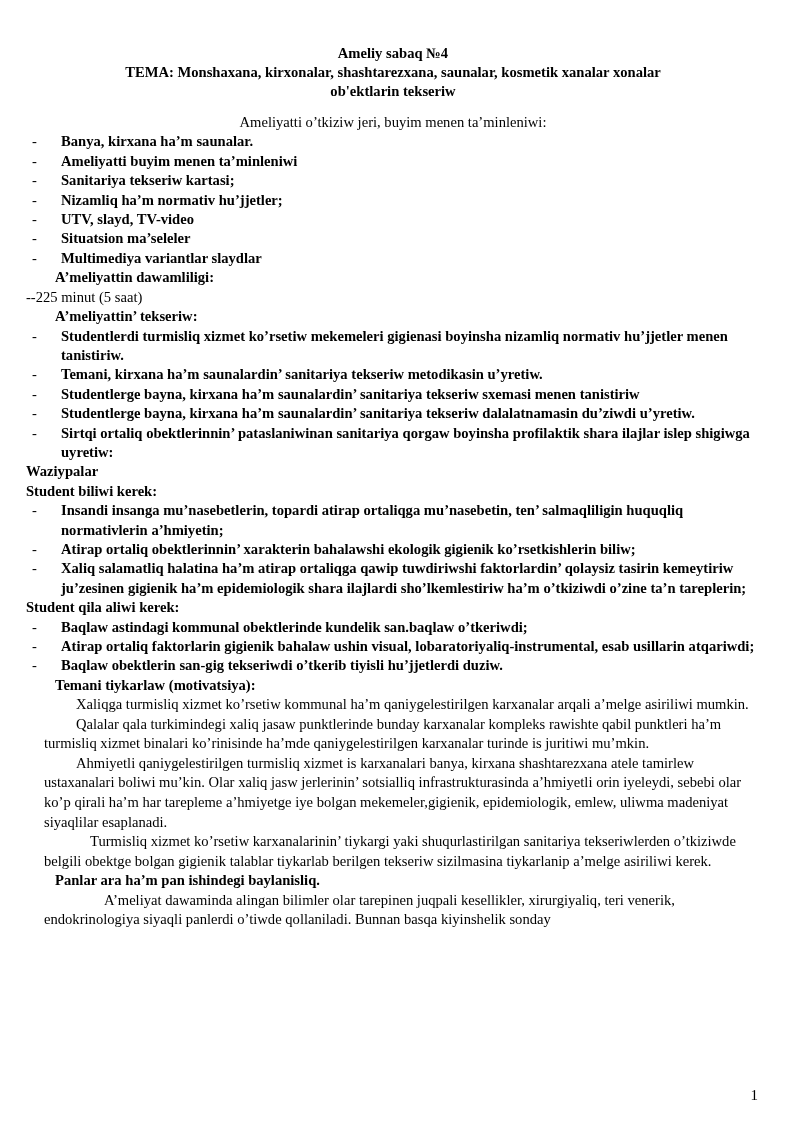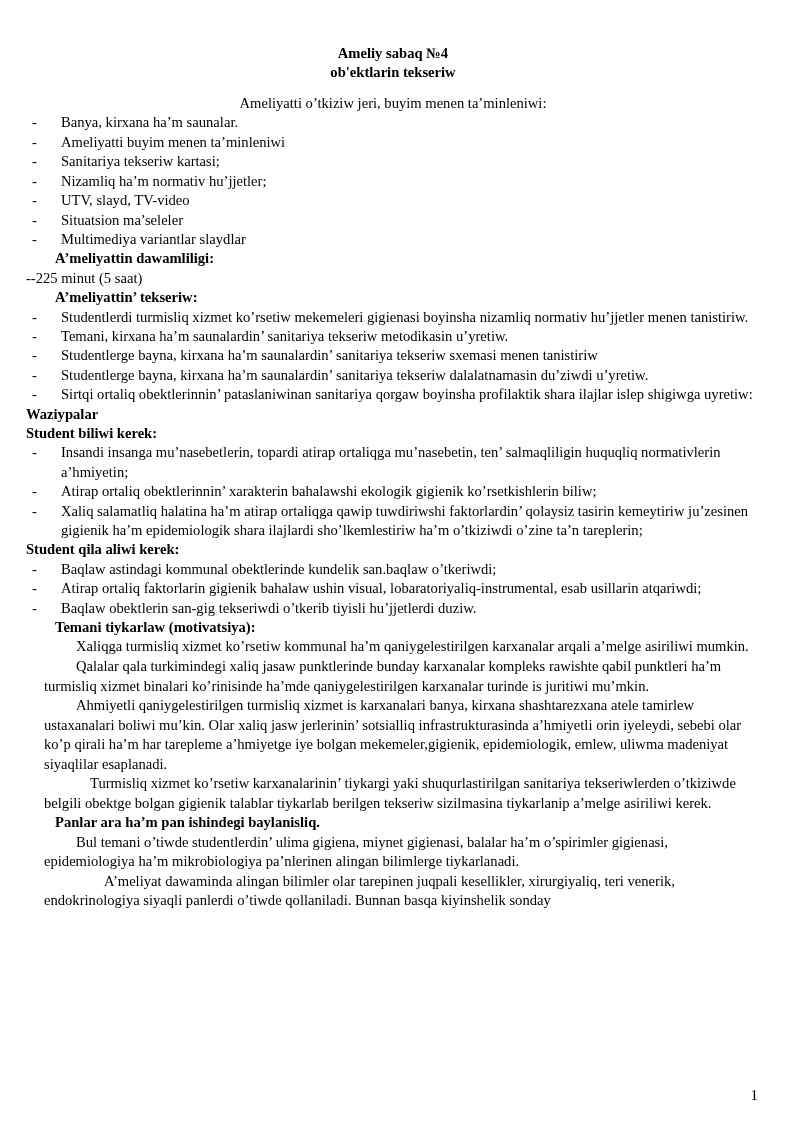--- a/index.html
+++ b/index.html
@@ -54,21 +54,21 @@
     position: relative;
     padding-left: 35px;
     margin: 0;
     line-height: 1.33;
   }
   .blist li .dash {
     position: absolute;
     left: 6px;
     top: 0;
   }
-  .blist li .btxt { display: inline; }
+  .blist li .btxt { display: inline; font-weight: bold; }
 
   
   .bold-indent {
     font-weight: bold;
     padding-left: 29px;
     line-height: 1.33;
   }
   .bold-flush {
     font-weight: bold;
     padding-left: 0;
@@ -95,20 +95,21 @@
     line-height: 1;
   }
 </style>
 </head>
 <body>
 
 <div class="page">
   <div class="doc">
 
     <div class="title-line">Ameliy sabaq №4</div>
+    <div class="title-line l2">TEMA: Monshaxana, kirxonalar,  shashtarezxana, saunalar, kosmetik xanalar xonalar</div>
     <div class="title-line">ob'ektlarin  tekseriw</div>
 
     <div class="subtitle-center">Ameliyatti o’tkiziw jeri, buyim menen ta’minleniwi:</div>
 
     <ul class="blist">
       <li><span class="dash">-</span><span class="btxt">Banya, kirxana ha’m saunalar.</span></li>
       <li><span class="dash">-</span><span class="btxt">Ameliyatti buyim menen ta’minleniwi</span></li>
       <li><span class="dash">-</span><span class="btxt"> Sanitariya tekseriw kartasi;</span></li>
       <li><span class="dash">-</span><span class="btxt">Nizamliq ha’m normativ hu’jjetler;</span></li>
       <li><span class="dash">-</span><span class="btxt">UTV, slayd, TV-video</span></li>
@@ -148,19 +149,18 @@
 
     <div class="bold-indent">Temani tiykarlaw (motivatsiya):</div>
 
     <div class="para">Xaliqga turmisliq xizmet ko’rsetiw kommunal  ha’m qaniygelestirilgen karxanalar arqali a’melge asiriliwi mumkin.</div>
     <div class="para">Qalalar qala turkimindegi xaliq jasaw punktlerinde bunday karxanalar kompleks rawishte qabil punktleri ha’m turmisliq xizmet binalari ko’rinisinde ha’mde qaniygelestirilgen  karxanalar turinde is juritiwi mu’mkin.</div>
     <div class="para">Ahmiyetli qaniygelestirilgen  turmisliq xizmet is karxanalari banya, kirxana shashtarezxana atele tamirlew ustaxanalari boliwi mu’kin. Olar xaliq jasw jerlerinin’ sotsialliq infrastrukturasinda a’hmiyetli orin iyeleydi, sebebi olar ko’p qirali ha’m har tarepleme a’hmiyetge iye bolgan mekemeler,gigienik, epidemiologik, emlew, uliwma madeniyat siyaqlilar esaplanadi.</div>
     <div class="para deep">Turmisliq xizmet ko’rsetiw karxanalarinin’ tiykargi yaki shuqurlastirilgan sanitariya tekseriwlerden o’tkiziwde belgili obektge bolgan gigienik talablar tiykarlab berilgen tekseriw sizilmasina tiykarlanip a’melge asiriliwi kerek.</div>
 
     <div class="bold-indent">Panlar ara ha’m pan ishindegi baylanisliq.</div>
 
-    <div class="para">Bul temani o’tiwde studentlerdin’ ulima gigiena, miynet gigienasi, balalar ha’m o’spirimler gigienasi, epidemiologiya ha’m mikrobiologiya pa’nlerinen alingan bilimlerge tiykarlanadi.</div>
     <div class="para deeper">A’meliyat dawaminda alingan bilimler olar tarepinen juqpali kesellikler, xirurgiyaliq, teri venerik, endokrinologiya siyaqli panlerdi o’tiwde qollaniladi. Bunnan basqa kiyinshelik sonday</div>
 
   </div>
 
   <div class="pagenum">1</div>
 </div>
 
 </body></html>

